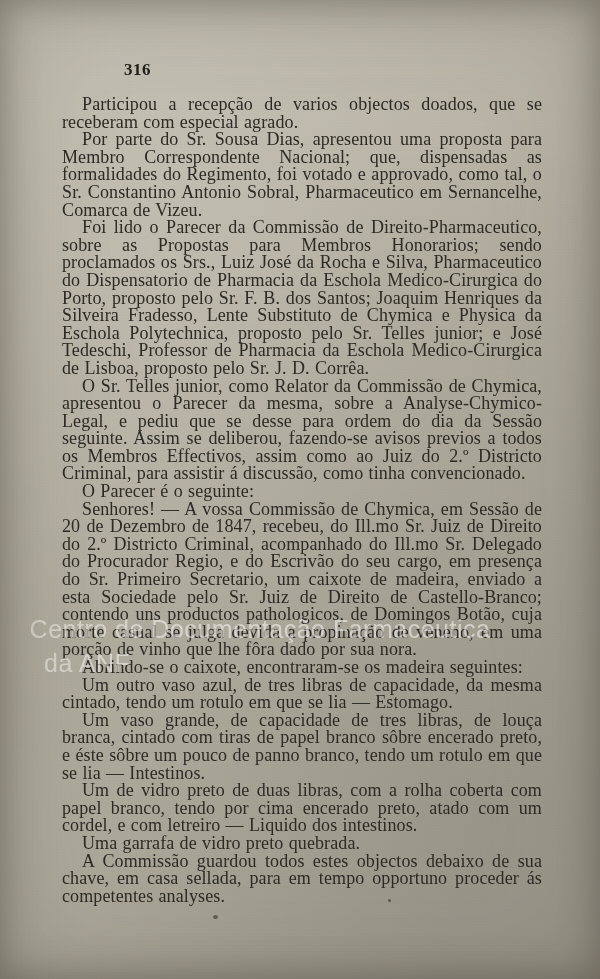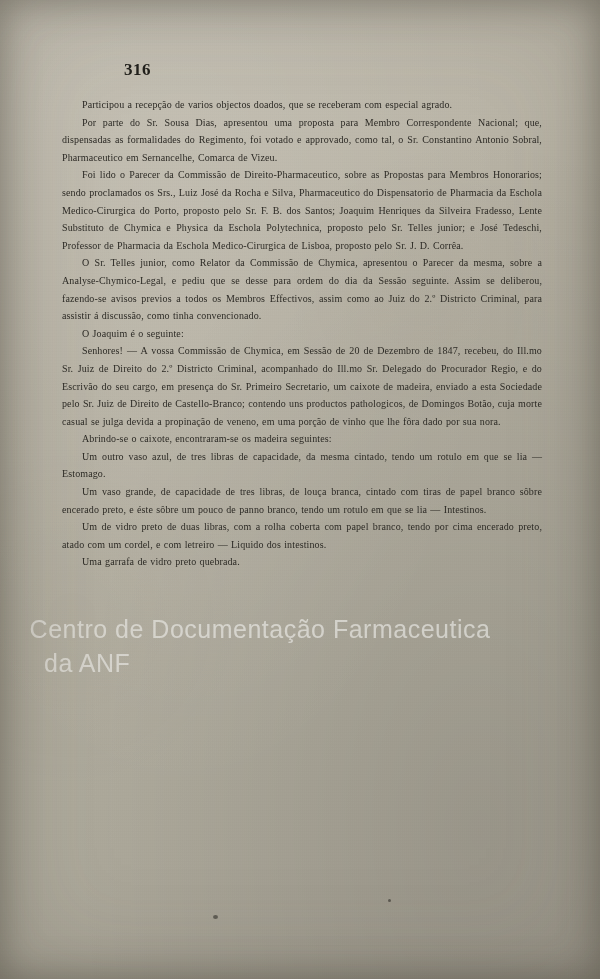--- a/index.html
+++ b/index.html
@@ -72,21 +72,21 @@
   }
   .running-head {
     font-size: 13.5px;
     letter-spacing: 1.6px;
     color: #26251f;
     text-transform: uppercase;
   }
 
   p.para {
     margin: 0 0 0 0;
-    font-size: 10px;
+    font-size: 18px;
     line-height: 17.6px;
     text-align: justify;
     text-indent: 20px;
     color: #2d2b26;
     letter-spacing: 0.12px;
     word-spacing: 0.6px;
   }
 
   .sc {
     font-variant: small-caps;
@@ -130,27 +130,28 @@
   <div class="text-block">
 
     <div class="folio-line">
       <span class="folio-num">316</span>
     </div>
 
     <p class="para">Participou a recepção de varios objectos doados, que se receberam com especial agrado.</p>
     <p class="para">Por parte do Sr. Sousa Dias, apresentou uma proposta para Membro Correspondente Nacional; que, dispensadas as formalidades do Regimento, foi votado e approvado, como tal, o Sr. Constantino Antonio Sobral, Pharmaceutico em Sernancelhe, Comarca de Vizeu.</p>
     <p class="para">Foi lido o Parecer da Commissão de Direito-Pharmaceutico, sobre as Propostas para Membros Honorarios; sendo proclamados os Srs., Luiz José da Rocha e Silva, Pharmaceutico do Dispensatorio de Pharmacia da Eschola Medico-Cirurgica do Porto, proposto pelo Sr. F. B. dos Santos; Joaquim Henriques da Silveira Fradesso, Lente Substituto de Chymica e Physica da Eschola Polytechnica, proposto pelo Sr. Telles junior; e José Tedeschi, Professor de Pharmacia da Eschola Medico-Cirurgica de Lisboa, proposto pelo Sr. J. D. Corrêa.</p>
     <p class="para">O Sr. Telles junior, como Relator da Commissão de Chymica, apresentou o Parecer da mesma, sobre a Analyse-Chymico-Legal, e pediu que se desse para ordem do dia da Sessão seguinte. Assim se deliberou, fazendo-se avisos previos a todos os Membros Effectivos, assim como ao Juiz do 2.º Districto Criminal, para assistir á discussão, como tinha convencionado.</p>
-    <p class="para">O Joaquim é o seguinte:</p>
+    <p class="para">O Parecer é o seguinte:</p>
     <p class="para sc-lead">Senhores! — A vossa Commissão de Chymica, em Sessão de 20 de Dezembro de 1847, recebeu, do Ill.mo Sr. Juiz de Direito do 2.º Districto Criminal, acompanhado do Ill.mo Sr. Delegado do Procurador Regio, e do Escrivão do seu cargo, em presença do Sr. Primeiro Secretario, um caixote de madeira, enviado a esta Sociedade pelo Sr. Juiz de Direito de Castello-Branco; contendo uns productos pathologicos, de Domingos Botão, cuja morte casual se julga devida a propinação de veneno, em uma porção de vinho que lhe fôra dado por sua nora.</p>
     <p class="para">Abrindo-se o caixote, encontraram-se os madeira seguintes:</p>
     <p class="para">Um outro vaso azul, de tres libras de capacidade, da mesma cintado, tendo um rotulo em que se lia — Estomago.</p>
     <p class="para">Um vaso grande, de capacidade de tres libras, de louça branca, cintado com tiras de papel branco sôbre encerado preto, e éste sôbre um pouco de panno branco, tendo um rotulo em que se lia — Intestinos.</p>
     <p class="para">Um de vidro preto de duas libras, com a rolha coberta com papel branco, tendo por cima encerado preto, atado com um cordel, e com letreiro — Liquido dos intestinos.</p>
     <p class="para">Uma garrafa de vidro preto quebrada.</p>
+    <p class="para">A Commissão guardou todos estes objectos debaixo de sua chave, em casa sellada, para em tempo opportuno proceder ás competentes analyses.</p>
 
   </div>
 
   <div id="watermark">
     <span class="wm1">Centro de Documentação Farmaceutica</span>
     <span class="wm2">da ANF</span>
   </div>
 
   <div class="speck" style="left:213px; top:915px; width:5px; height:4px;"></div>
   <div class="speck" style="left:388px; top:899px; width:3px; height:3px;"></div>

